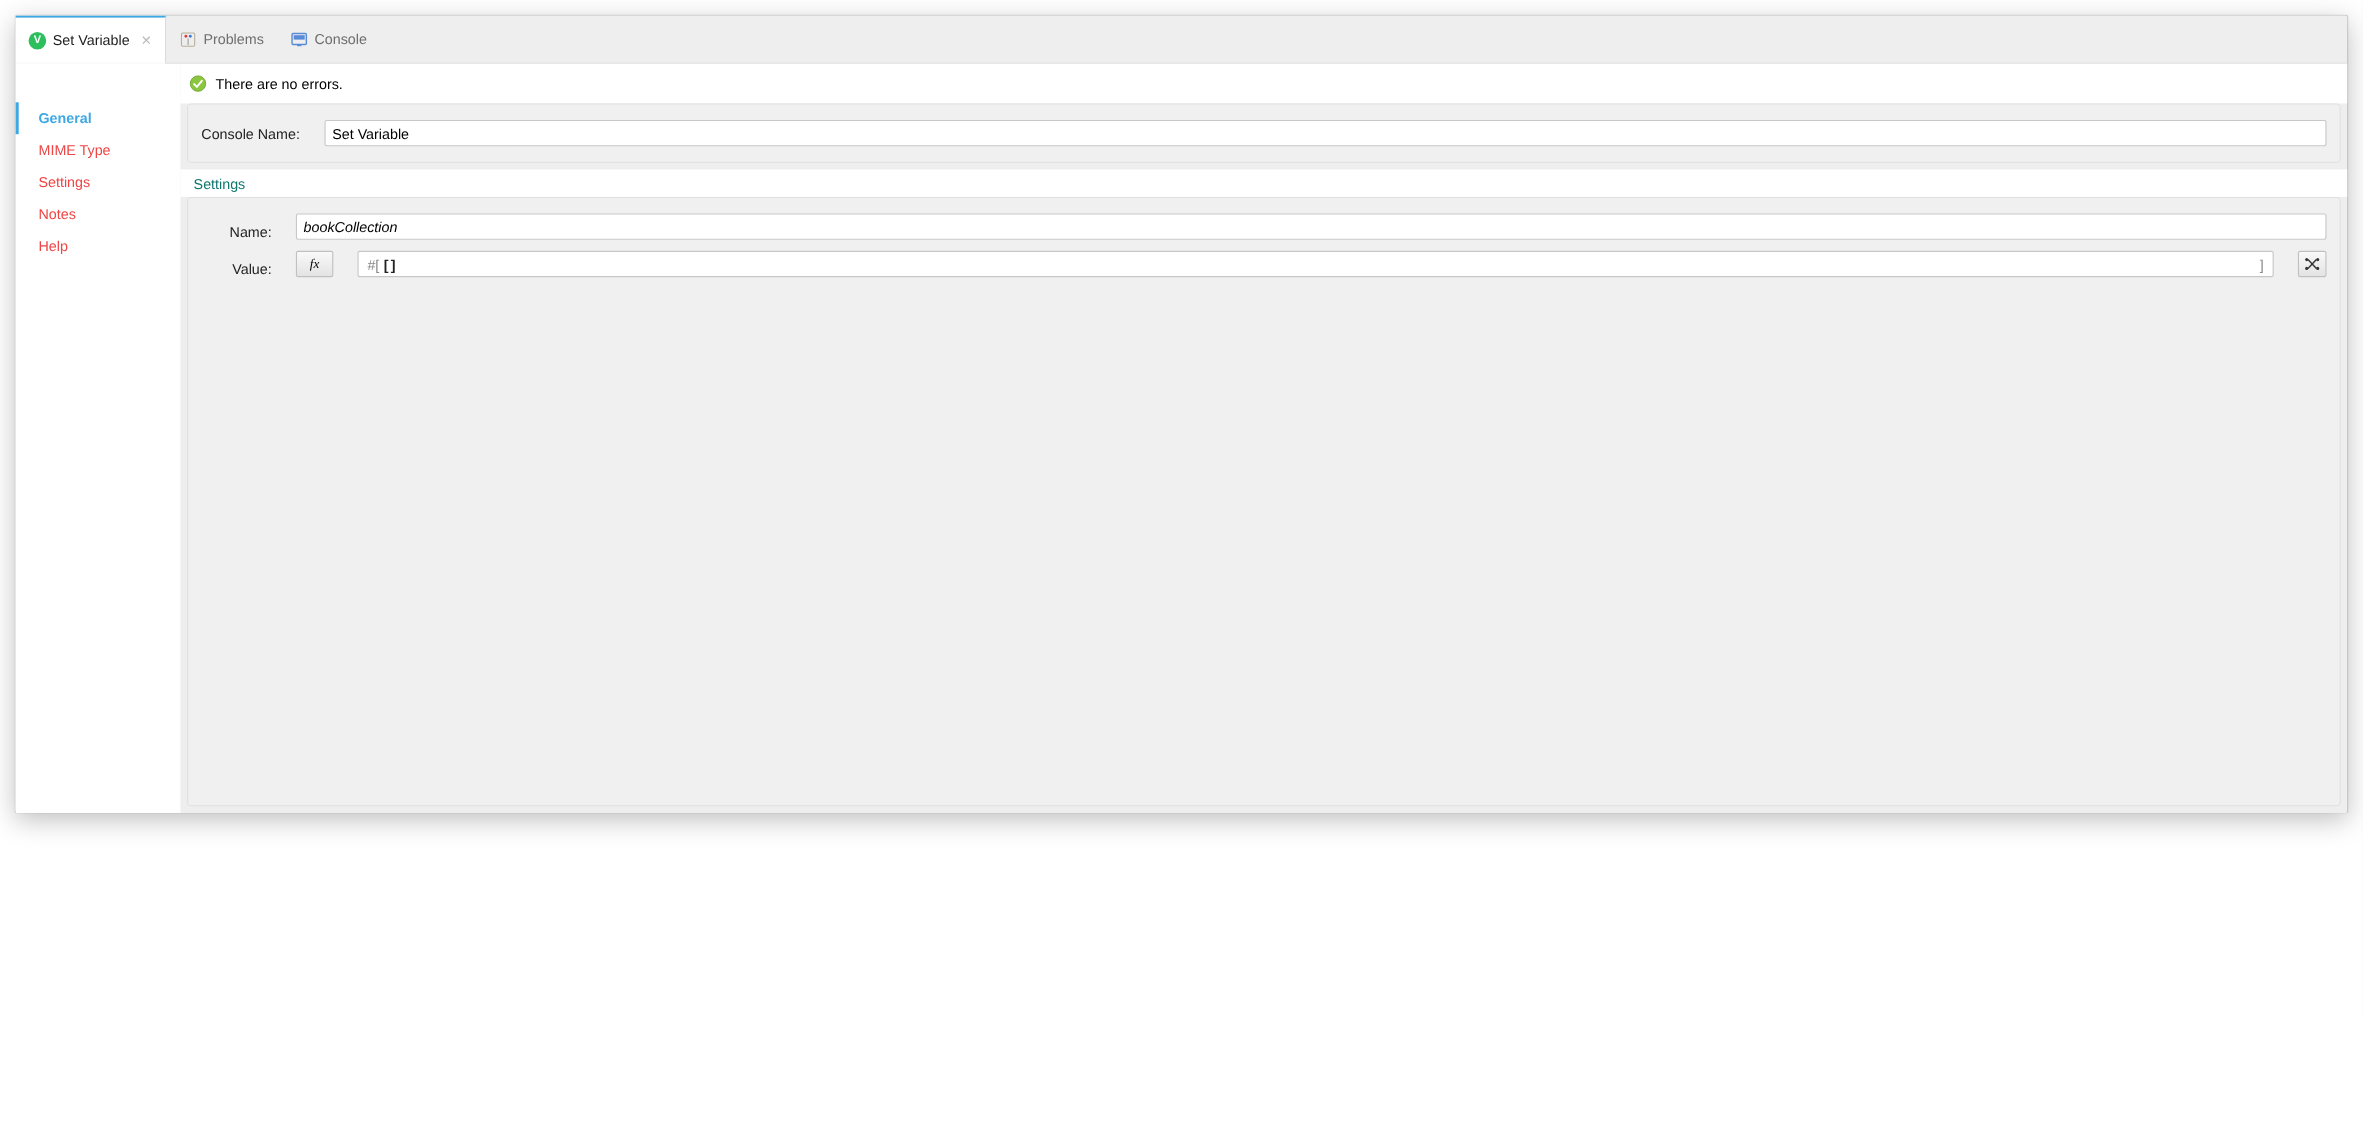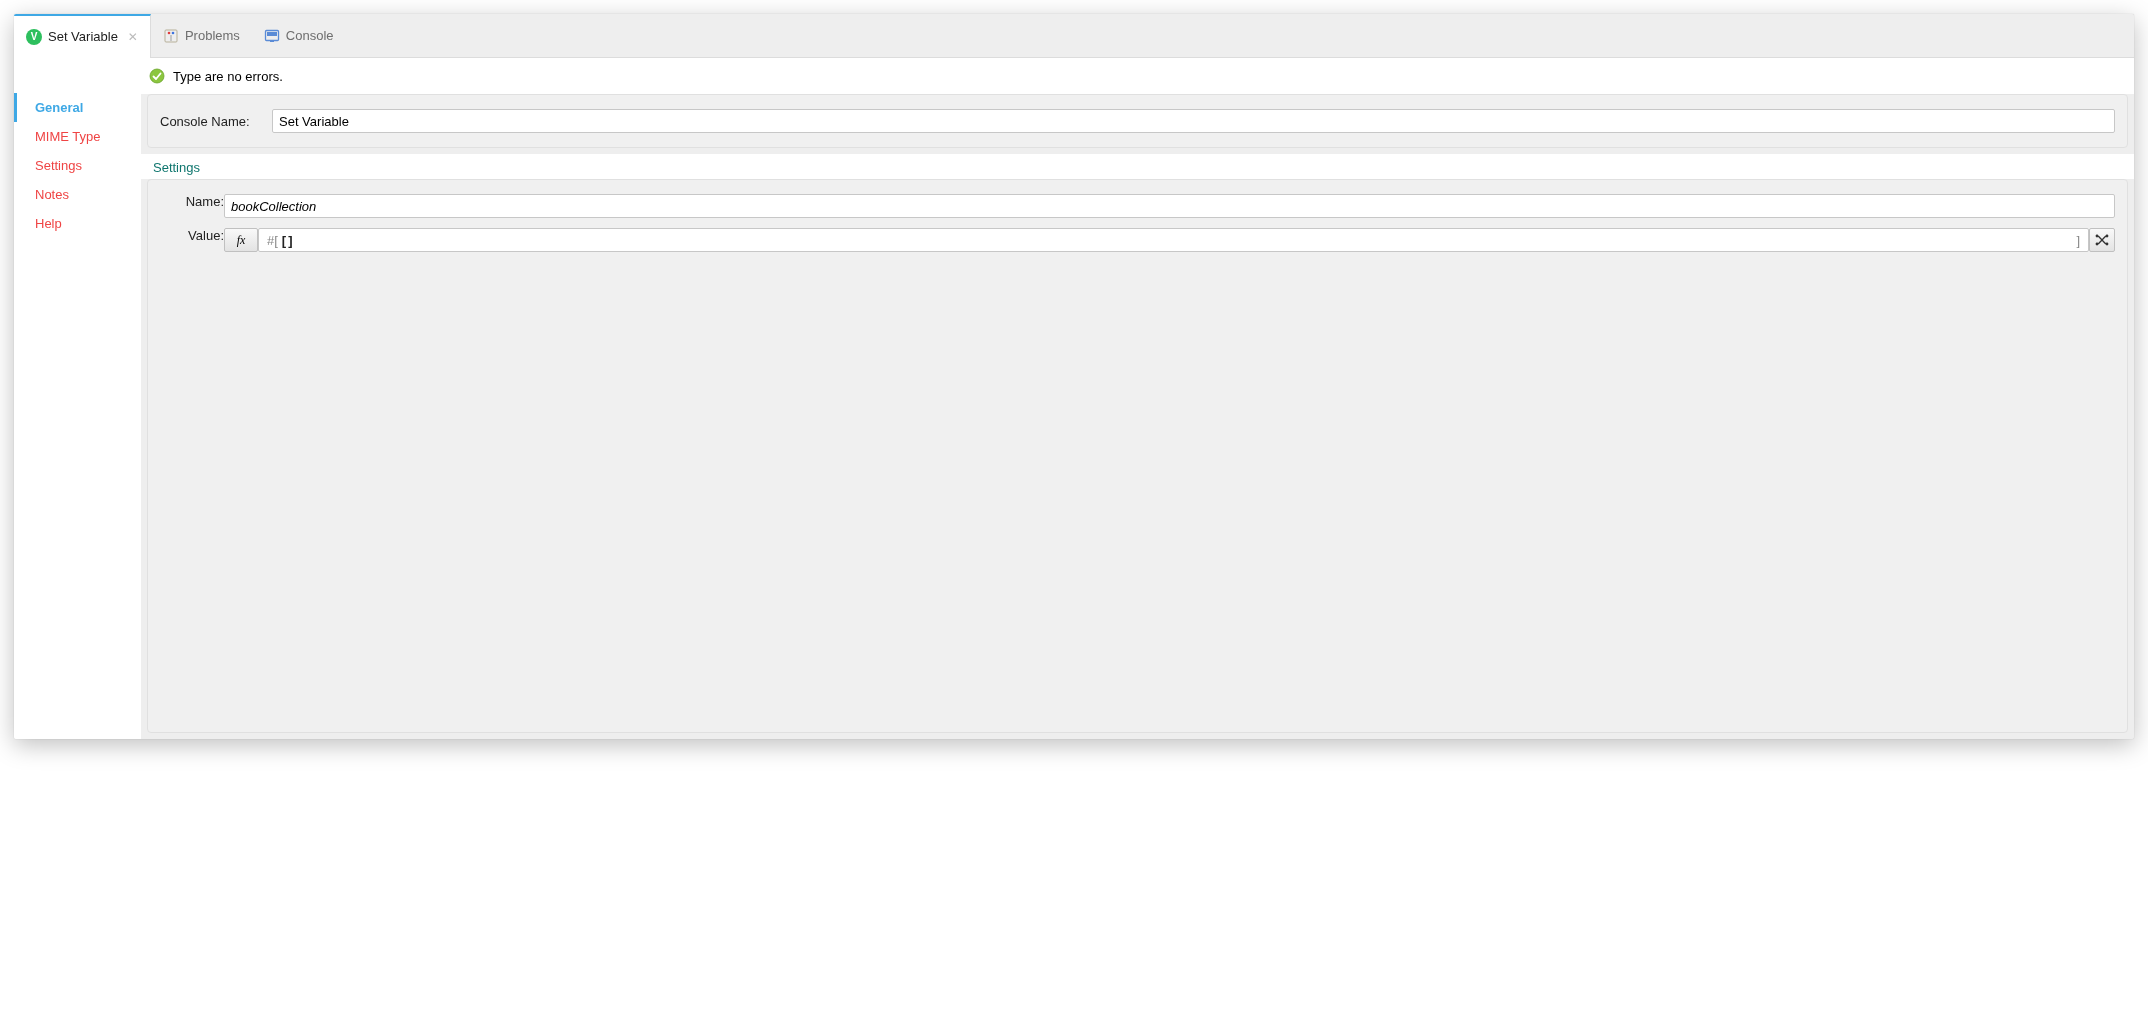--- a/index.html
+++ b/index.html
@@ -69,21 +69,21 @@
     display:flex; align-items:center; justify-content:center;
   }
   
   .body {
     flex:1;
     display:flex;
     background:#eeeeee;
     min-height:0;
   }
   .sidebar {
-    width:127px;
+    width:150px;
     background:#ffffff;
     padding:35px 0 0 0;
     border-right:none;
   }
   .side-item {
     padding:7px 0 7px 18px;
     font-size:13px;
     color:#ef4444;
     cursor:pointer;
     border-left:3px solid transparent;
@@ -140,21 +140,21 @@
     flex:1;
     margin:0 6px 6px 6px;
     background:#f0f0f0;
     border:1px solid #e0e0e0;
     border-radius:4px;
     padding:14px 12px 14px 12px;
     display:flex;
     flex-direction:column;
     gap:10px;
   }
-  .row { display:flex; align-items:flex-start; gap:0; }
+  .row { display:flex; align-items:flex-end; gap:22px; }
   .row label { width:64px; text-align:right; color:#222; font-size:13px; }
   .row input.name-input {
     flex:1;
     height:24px;
     border:1px solid #c7c7c7;
     background:#fff;
     border-radius:2px;
     padding:0 6px;
     font-size:13px;
     outline:none;
@@ -240,21 +240,21 @@
     </div>
 
     <div class="main">
       <div class="status-row">
         <span class="status-icon">
           <svg width="16" height="16" viewBox="0 0 16 16">
             <circle cx="8" cy="8" r="7" fill="#8cc63f" stroke="#6aa52a" stroke-width="0.8"></circle>
             <path d="M4.5 8.5 L7 11 L11.5 5.5" fill="none" stroke="#fff" stroke-width="1.8" stroke-linecap="round" stroke-linejoin="round"></path>
           </svg>
         </span>
-        <span>Type are no errors.</span>
+        <span>There are no errors.</span>
       </div>
 
       <div class="panel1">
         <label>Console Name:</label>
         <input type="text" value="Set Variable" style="">
       </div>
 
       <div class="settings-label">Settings</div>
 
       <div class="panel2">

